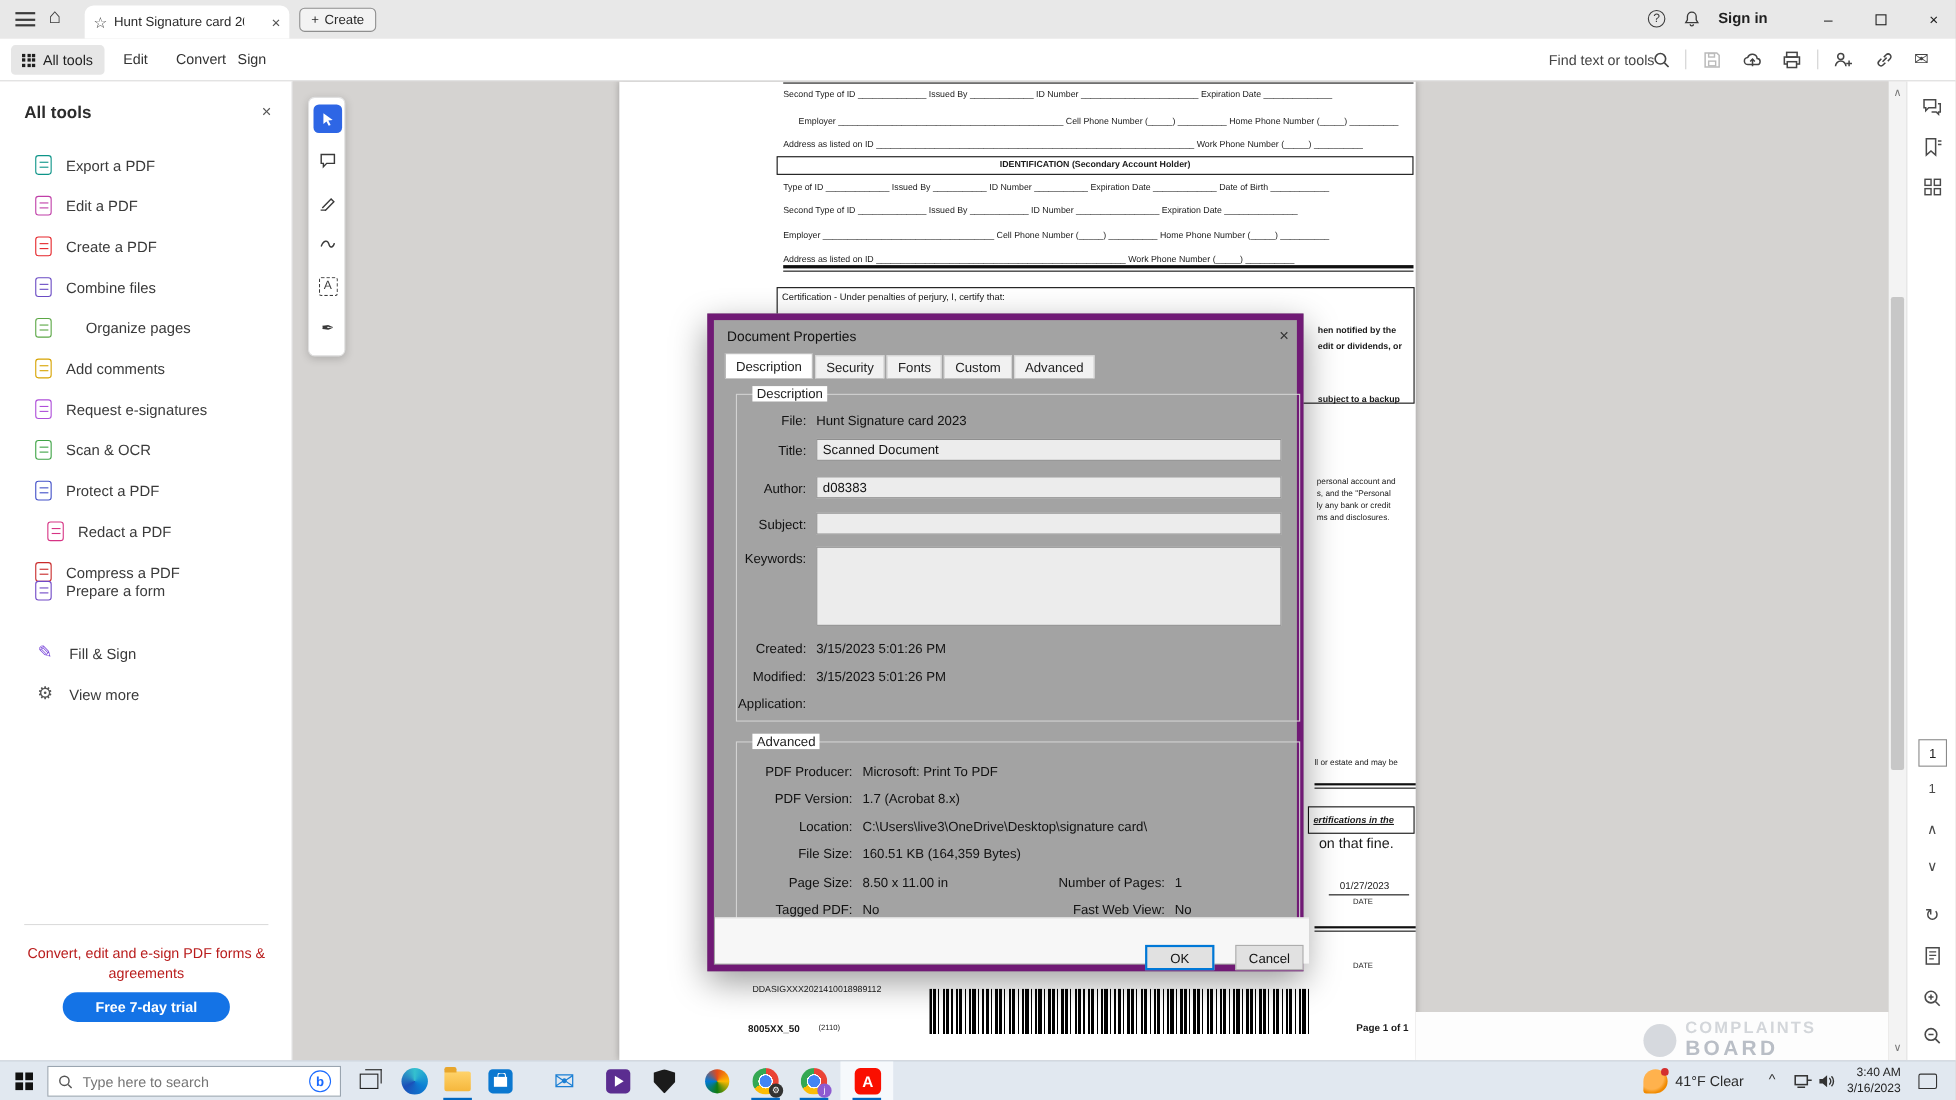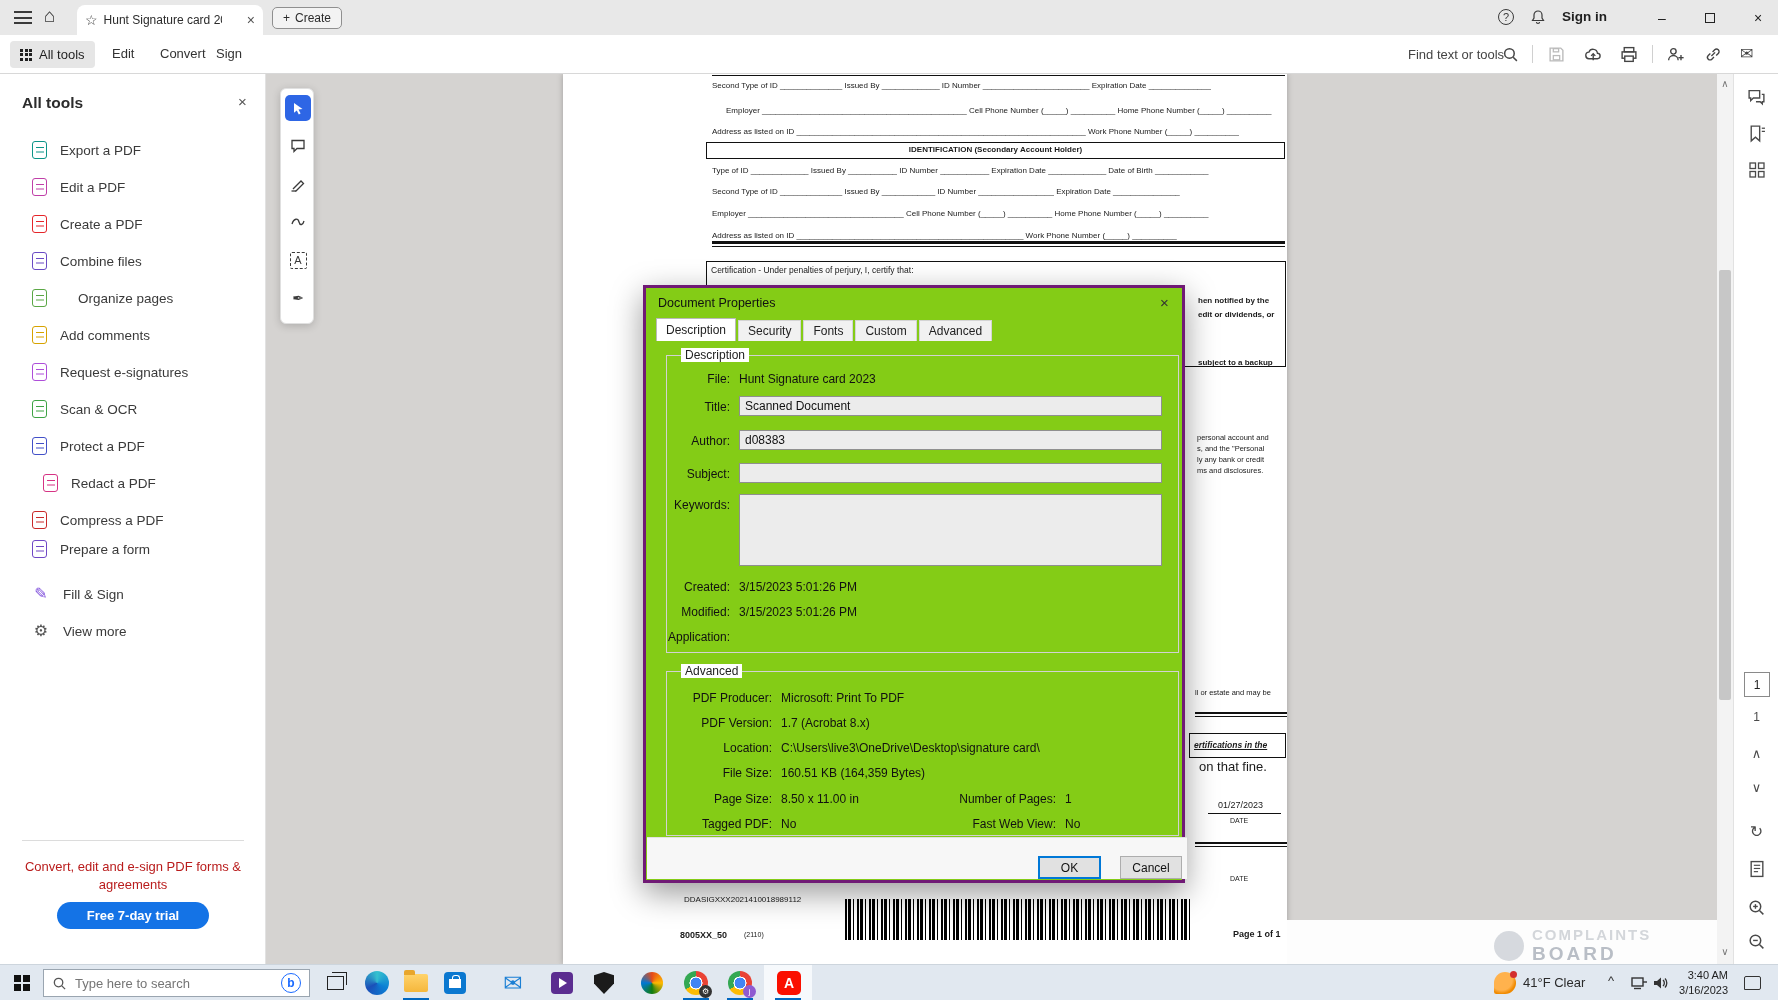--- a/index.html
+++ b/index.html
@@ -59,21 +59,21 @@
   .wm-l1 { font-size:15px; font-weight:bold; letter-spacing:2px; color:#d3d6da; }
   .wm-l2 { font-size:19px; font-weight:bold; letter-spacing:3px; color:#b9bec6; }
 
   
   #float-toolbar { position:absolute; left:14px; top:14px; width:34px; height:236px; background:#fff; border:1px solid #e0e0e0; border-radius:6px; box-shadow:0 2px 8px rgba(0,0,0,.18); }
   .ft-btn { position:absolute; left:4px; width:26px; height:26px; border-radius:5px; display:flex; align-items:center; justify-content:center; color:#3a3a3a; font-size:14px; }
   .ft-btn.sel { background:#2e66e5; color:#fff; }
   .ft-a { width:17px; height:17px; border:1.4px dashed #3a3a3a; border-radius:2px; font-size:11px; line-height:15px; text-align:center; }
 
   
-  #dialog { position:absolute; left:377px; top:211px; width:542px; height:598px; background:#84cc16; border:3px solid #701a75; box-shadow:0 10px 30px rgba(0,0,0,.4); font-size:12px; color:#111; }
+  #dialog { position:absolute; left:377px; top:211px; width:542px; height:598px; background:#a3a3a3; border:6px solid #701a75; box-shadow:0 10px 30px rgba(0,0,0,.4); font-size:12px; color:#111; }
   .dlg-title { position:absolute; left:12px; top:8px; font-size:12.5px; color:#111; }
   .dlg-x { position:absolute; left:514px; top:6px; font-size:15px; color:#333; }
   .tabs { position:absolute; left:10px; top:30px; height:23px; display:flex; align-items:flex-end; }
   .tab { height:21px; padding:0 9px; background:#f1f1f1; border:1px solid #d4d4d4; border-bottom:none; font-size:12px; line-height:20px; color:#222; margin-right:2px; }
   .tab.active { height:23px; background:#fff; border-color:#b9b9b9; line-height:23px; }
   .grp { position:absolute; left:20px; width:513px; border:1px solid #d2d2d2; }
   .grp-lbl { position:absolute; left:14px; top:-8px; background:#fff; padding:0 4px; font-size:12px; color:#222; }
   .drow { position:absolute; height:16px; display:flex; }
   .dlab { display:inline-block; width:84px; text-align:right; }
   .dval { position:absolute; left:93px; white-space:nowrap; }
@@ -269,21 +269,21 @@
         <span class="lbl">Protect a PDF</span>
       </div>
     <div class="tool-item" style="top: 393px; color: rgb(214, 51, 132); padding-left: 43px;">
         <span class="t-ic"></span>
         <span class="lbl">Redact a PDF</span>
       </div>
     <div class="tool-item" style="top: 430px; color: rgb(201, 42, 42);">
         <span class="t-ic"></span>
         <span class="lbl">Compress a PDF</span>
       </div>
-    <div class="tool-item" style="top: 459px; color: rgb(112, 72, 198);">
+    <div class="tool-item" style="top: 447px; color: rgb(112, 72, 198);">
         <span class="t-ic"></span>
         <span class="lbl">Prepare a form</span>
       </div>
     <div class="tool-item" style="top: 504px; color: rgb(125, 76, 219);">
         <span class="t-char">✎</span>
         <span class="lbl">Fill &amp; Sign</span>
       </div>
     <div class="tool-item" style="top: 541px; color: rgb(85, 85, 85);">
         <span class="t-char">⚙</span>
         <span class="lbl">View more</span>

